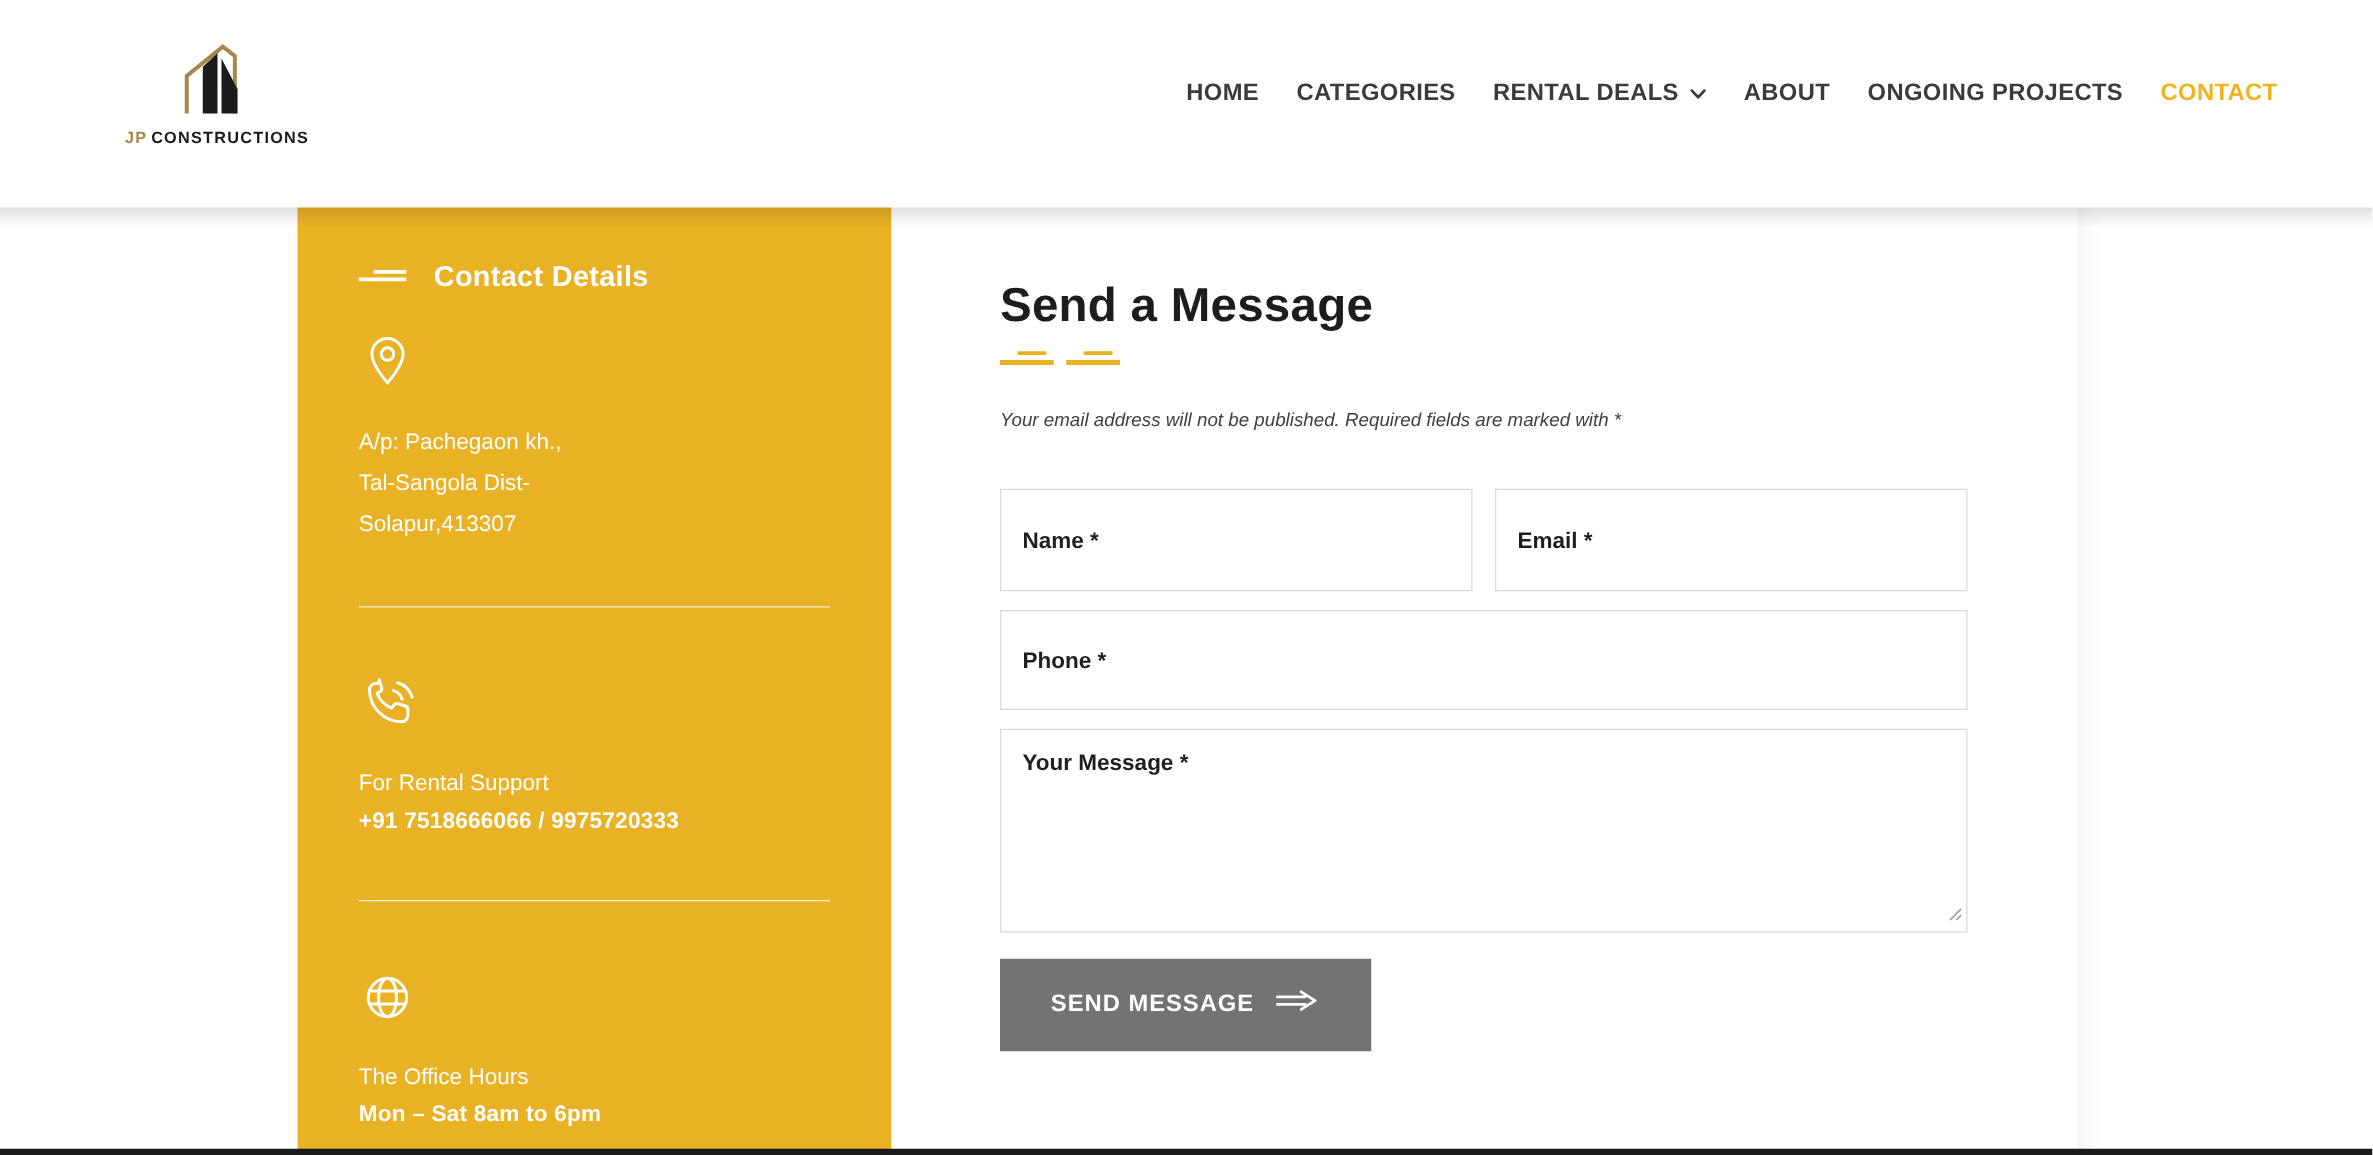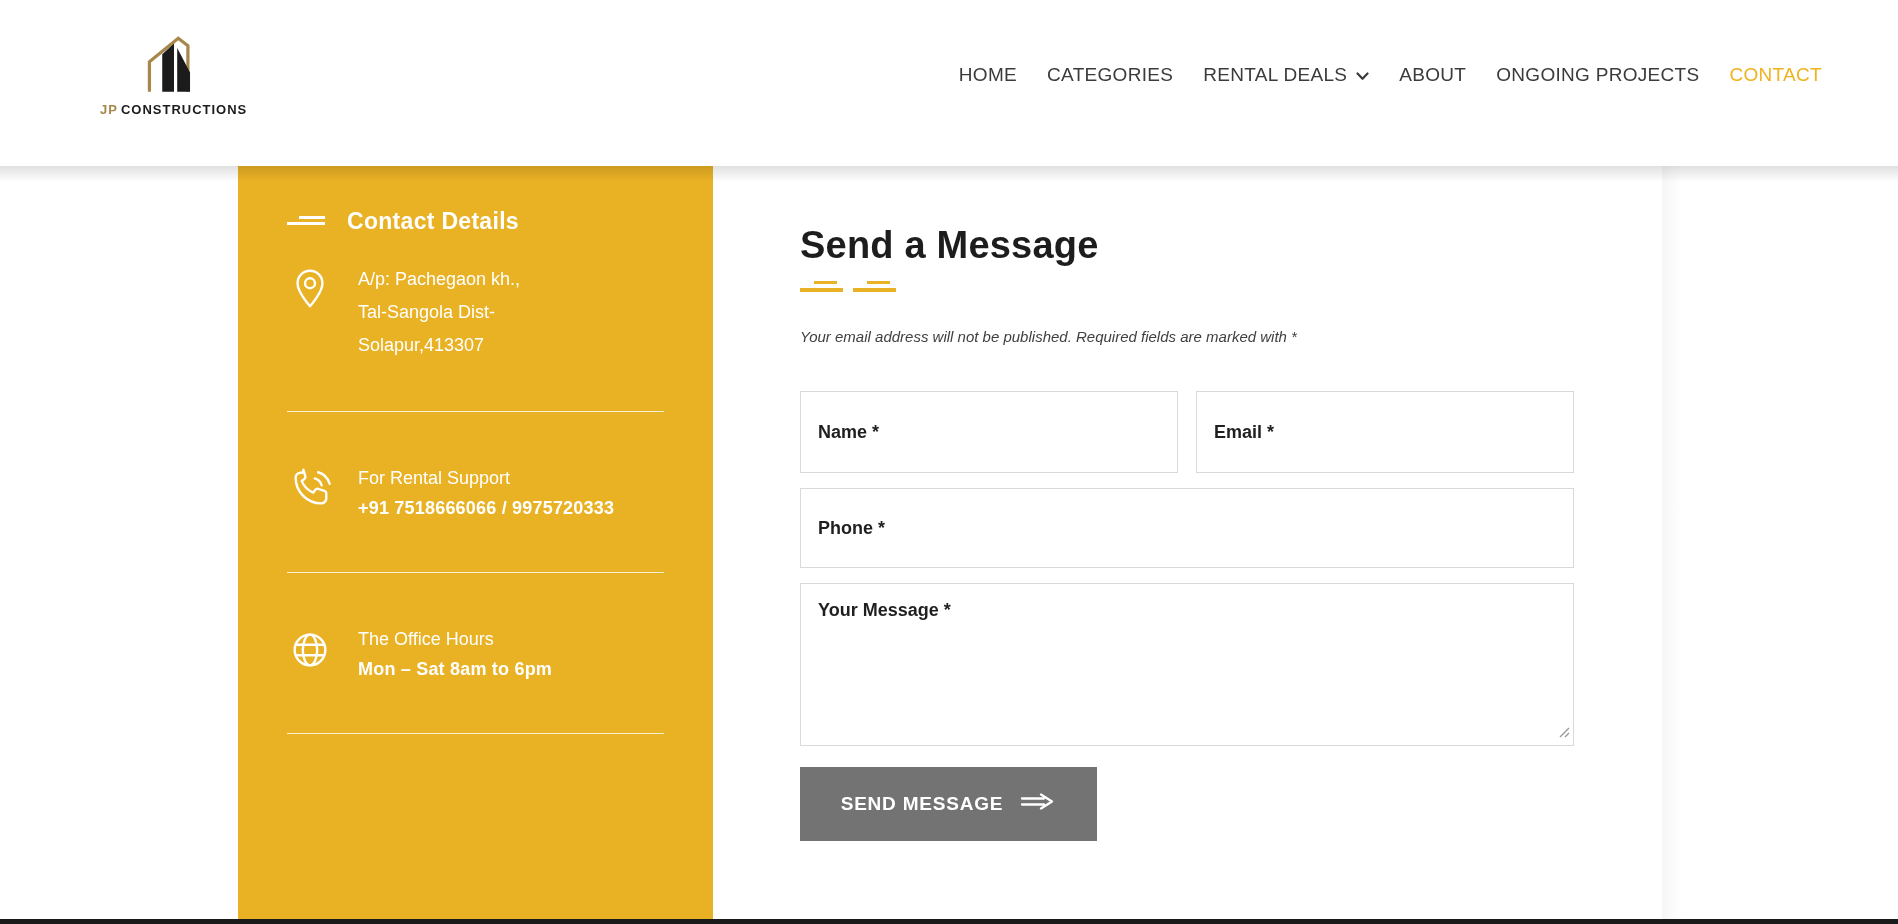--- a/index.html
+++ b/index.html
@@ -5,37 +5,37 @@
   html,body{margin:0;padding:0;background:#ffffff;}
   body{width:1898px;height:924px;overflow:hidden;font-family:"Liberation Sans",sans-serif;position:relative;}
   .page{position:relative;width:1898px;height:924px;background:#fff;}
 
   
   header{position:absolute;top:0;left:0;width:1898px;height:150px;background:#fff;display:flex;align-items:center;justify-content:space-between;box-sizing:border-box;padding:0 76px 0 100px;z-index:5;}
   .logo{display:flex;flex-direction:column;align-items:center;cursor:pointer;}
   .logo-text{font-size:13px;font-weight:700;letter-spacing:1px;color:#1b1b1b;margin-top:2px;white-space:nowrap;}
   .logo-text .jp{color:#a8874b;margin-right:3px;}
   nav{display:flex;align-items:center;column-gap:30px;}
-  nav a{font-size:19px;font-weight:400;color:#3b3b3b;text-decoration:none;letter-spacing:.3px;white-space:nowrap;cursor:pointer;display:flex;align-items:center;gap:9px;}
+  nav a{font-size:19px;font-weight:700;color:#3b3b3b;text-decoration:none;letter-spacing:.3px;white-space:nowrap;cursor:pointer;display:flex;align-items:center;gap:9px;}
   nav a.active{color:#f0b21e;}
 
   
   .content{position:absolute;top:166px;left:0;width:1898px;height:774px;background:#fff;}
   .top-shadow{position:absolute;top:0;left:0;width:100%;height:16px;background:linear-gradient(to bottom,rgba(0,0,0,.12),rgba(0,0,0,0));z-index:4;pointer-events:none;}
   .right-edge{position:absolute;top:0;left:1662px;width:236px;height:100%;background:linear-gradient(to right,rgba(0,0,0,.035),rgba(0,0,0,0) 20px);pointer-events:none;}
   .footer-strip{position:absolute;left:0;bottom:0;width:1898px;height:5px;background:#1a1a1a;z-index:6;}
 
   
   .sidebar{position:absolute;top:0;left:238px;width:475px;height:774px;background:#e9b124;box-sizing:border-box;padding:42px 49px 0 49px;color:#fff;z-index:1;}
   .panel-title-row{display:flex;align-items:center;gap:20px;margin:0 0 28px 0;}
   .title-dashes{position:relative;width:40px;height:11px;flex:0 0 auto;}
   .title-dashes .d1{position:absolute;left:12px;top:0;width:26px;height:3px;background:#fff;}
   .title-dashes .d2{position:absolute;left:0;top:6px;width:38px;height:3px;background:#fff;}
   .panel-title{font-size:23px;font-weight:700;margin:0;letter-spacing:.3px;}
-  .info-item{display:flex;gap:25px;align-items:flex-start;}
+  .info-item{display:flex;gap:25px;align-items:flex-start;flex-direction:column;}
   .info-icon{flex:0 0 46px;width:46px;height:46px;margin-top:3px;}
   .info-text{font-size:18px;line-height:33px;font-weight:400;}
   .info-label{font-size:18px;line-height:31px;font-weight:400;}
   .info-value{font-size:18px;line-height:29px;font-weight:700;letter-spacing:.2px;}
   .sidebar hr{border:none;border-top:1px solid rgba(255,255,255,.8);margin:49px 0 51px 0;width:100%;}
 
   
   main{position:absolute;top:0;left:800px;width:774px;}
   .page-title{font-size:38px;font-weight:800;color:#1d1d1d;margin:58px 0 0 0;letter-spacing:.2px;}
   .gold-dashes{display:flex;gap:8px;margin-top:14px;}

